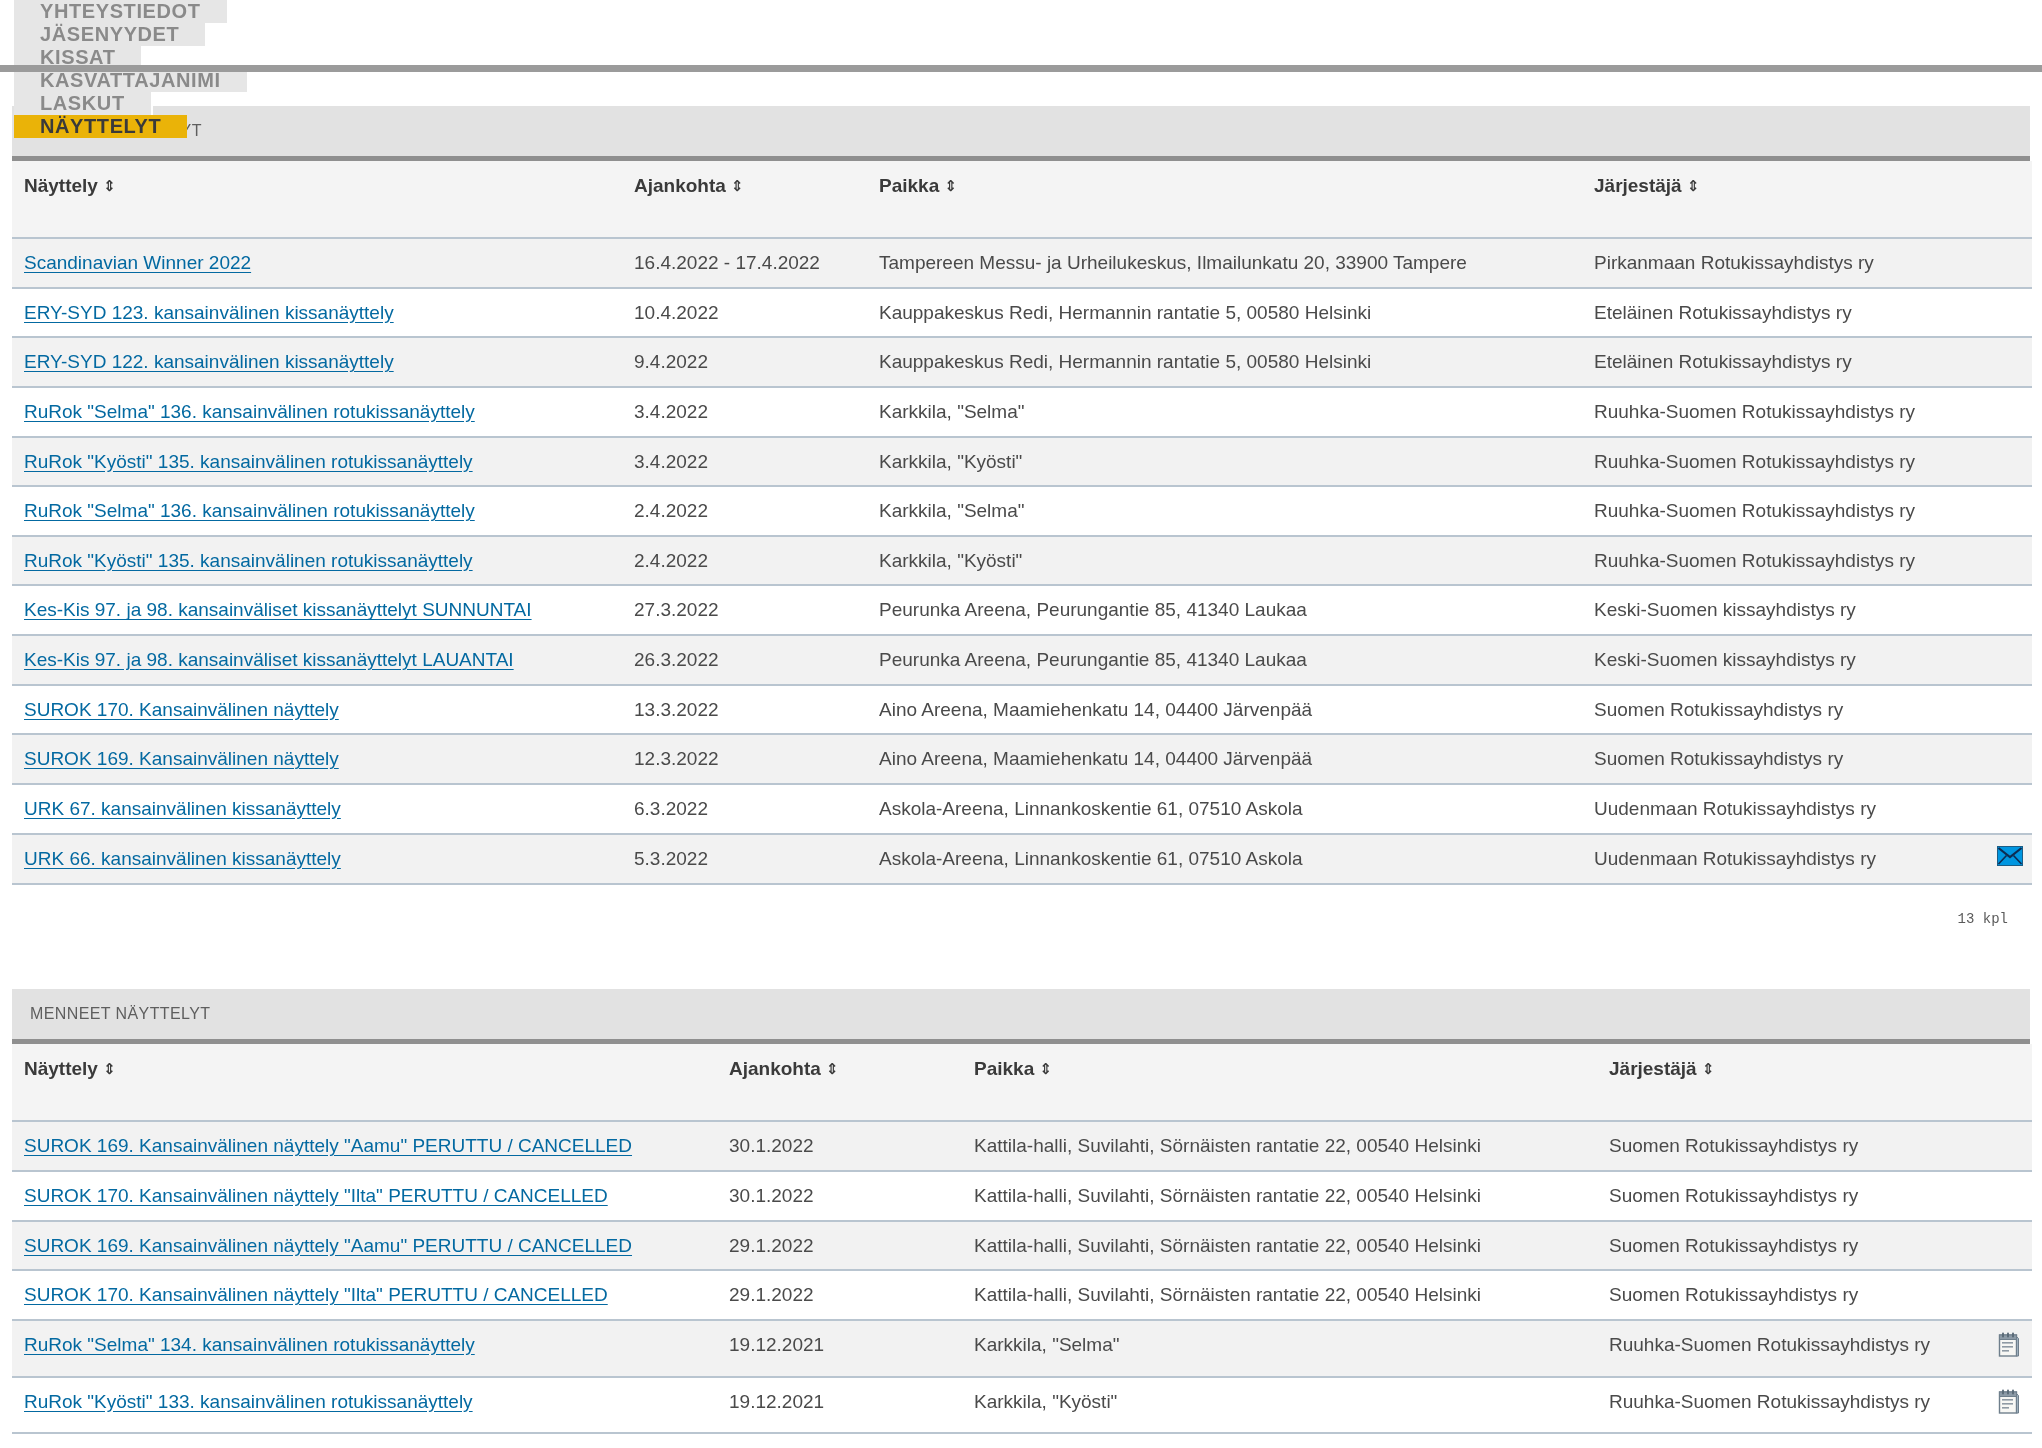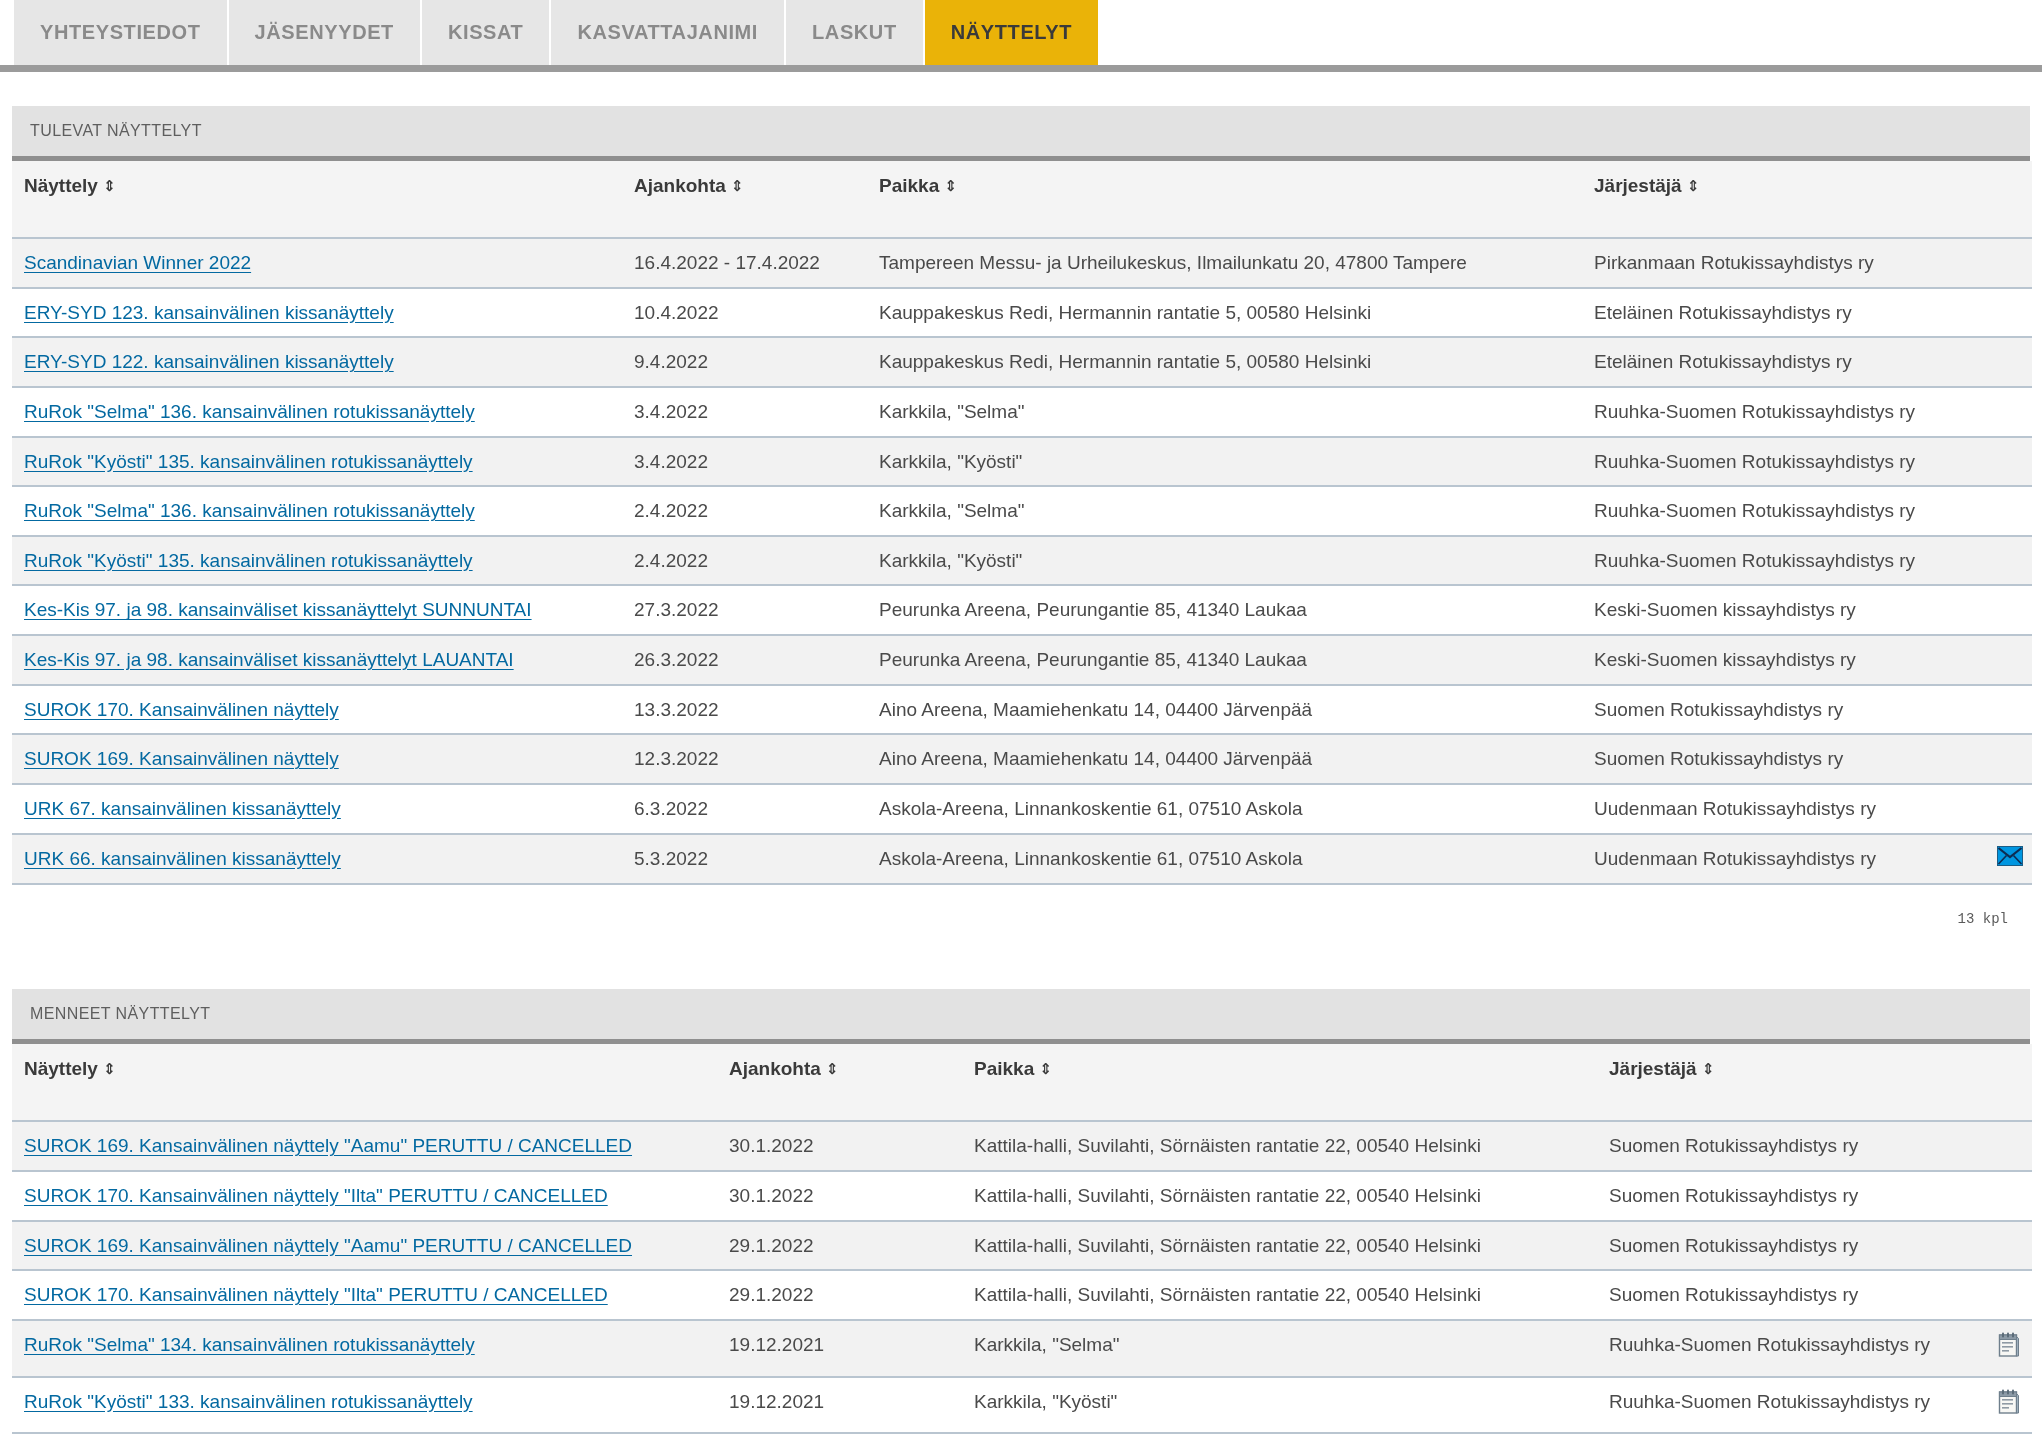--- a/index.html
+++ b/index.html
@@ -19,20 +19,21 @@
     -webkit-font-smoothing: antialiased;
   }
 
   
   .tabbar {
     position: relative;
     height: 72px;
     padding: 0 0 0 14px;
     display: flex;
     align-items: flex-start;
+    flex-direction: column;
   }
   .tabbar::after {
     content: "";
     position: absolute;
     left: 0;
     right: 0;
     bottom: 0;
     height: 7px;
     background: #9b9b9b;
   }
@@ -192,21 +193,21 @@
             <th><span>Ajankohta</span><span class="sortarrow">⇕</span></th>
             <th><span>Paikka</span><span class="sortarrow">⇕</span></th>
             <th><span>Järjestäjä</span><span class="sortarrow">⇕</span></th>
             <th></th>
           </tr>
       </thead>
       <tbody id="up-body">
           <tr class="alt">
             <td class="cell-name"><a class="showlink">Scandinavian Winner 2022</a></td>
             <td>16.4.2022 - 17.4.2022</td>
-            <td>Tampereen Messu- ja Urheilukeskus, Ilmailunkatu 20, 47800 Tampere</td>
+            <td>Tampereen Messu- ja Urheilukeskus, Ilmailunkatu 20, 33900 Tampere</td>
             <td>Pirkanmaan Rotukissayhdistys ry</td>
             <td class="icons"></td>
           </tr>
           <tr>
             <td class="cell-name"><a class="showlink">ERY-SYD 123. kansainvälinen kissanäyttely</a></td>
             <td>10.4.2022</td>
             <td>Kauppakeskus Redi, Hermannin rantatie 5, 00580 Helsinki</td>
             <td>Eteläinen Rotukissayhdistys ry</td>
             <td class="icons"></td>
           </tr>

